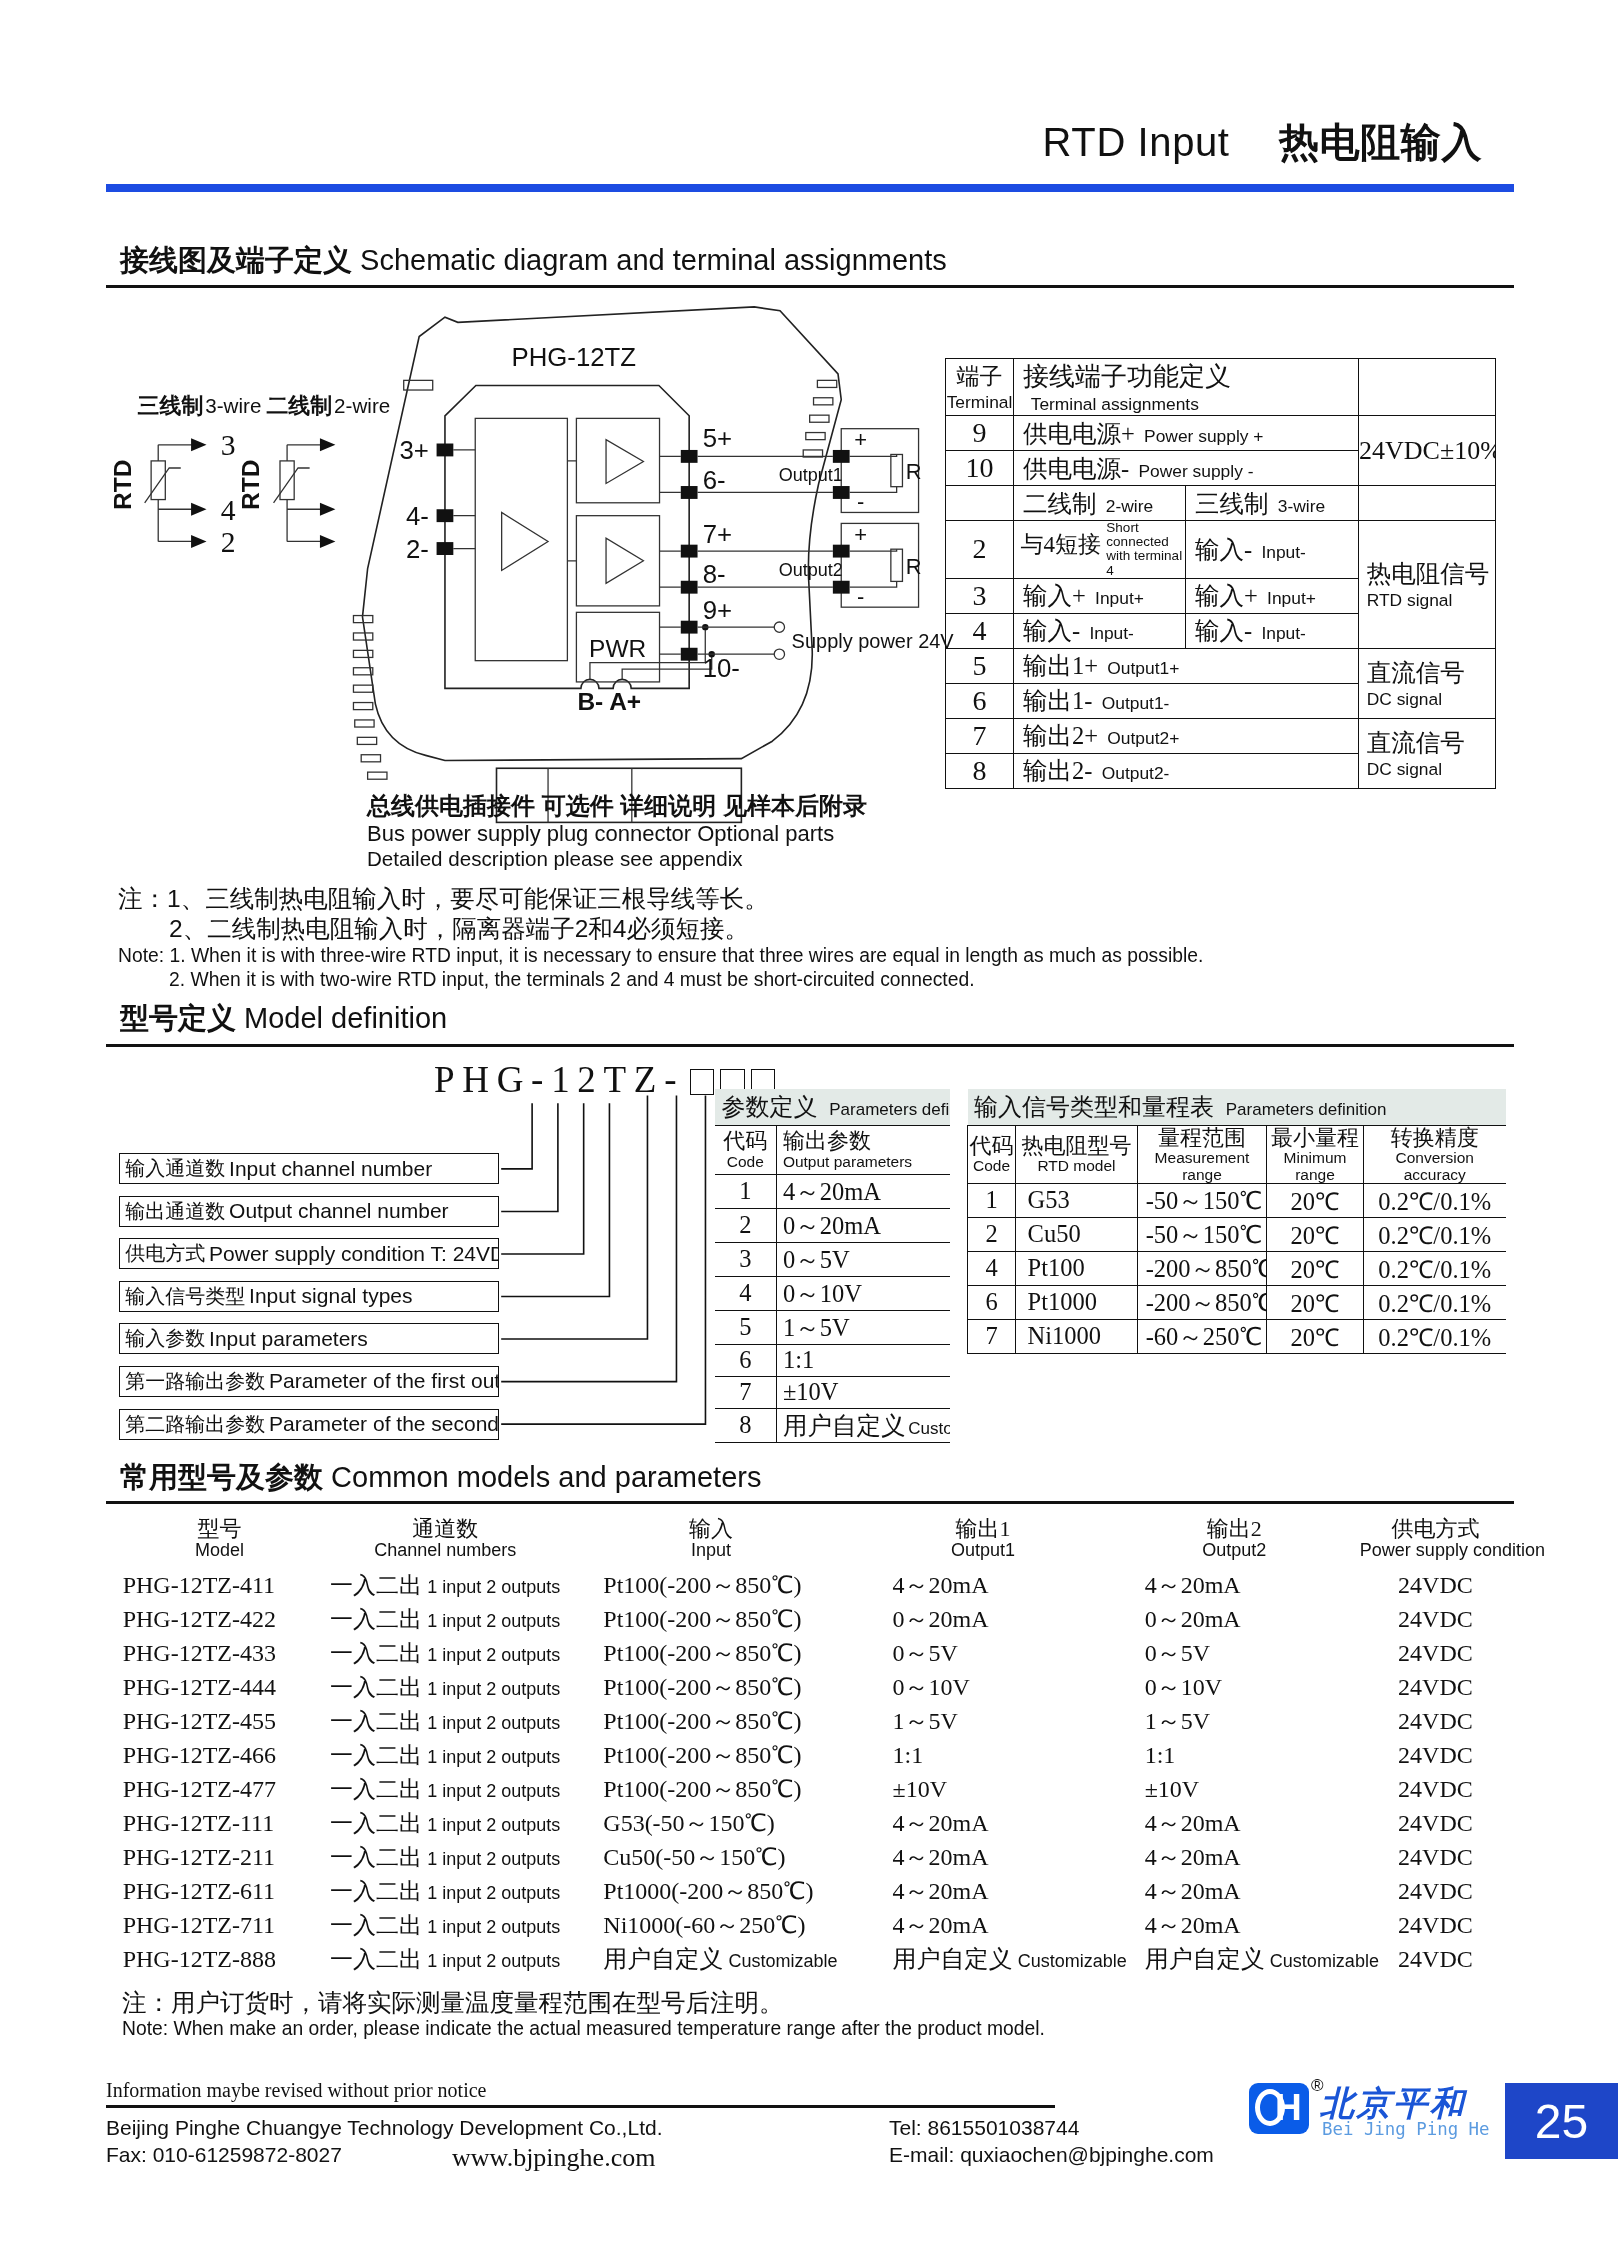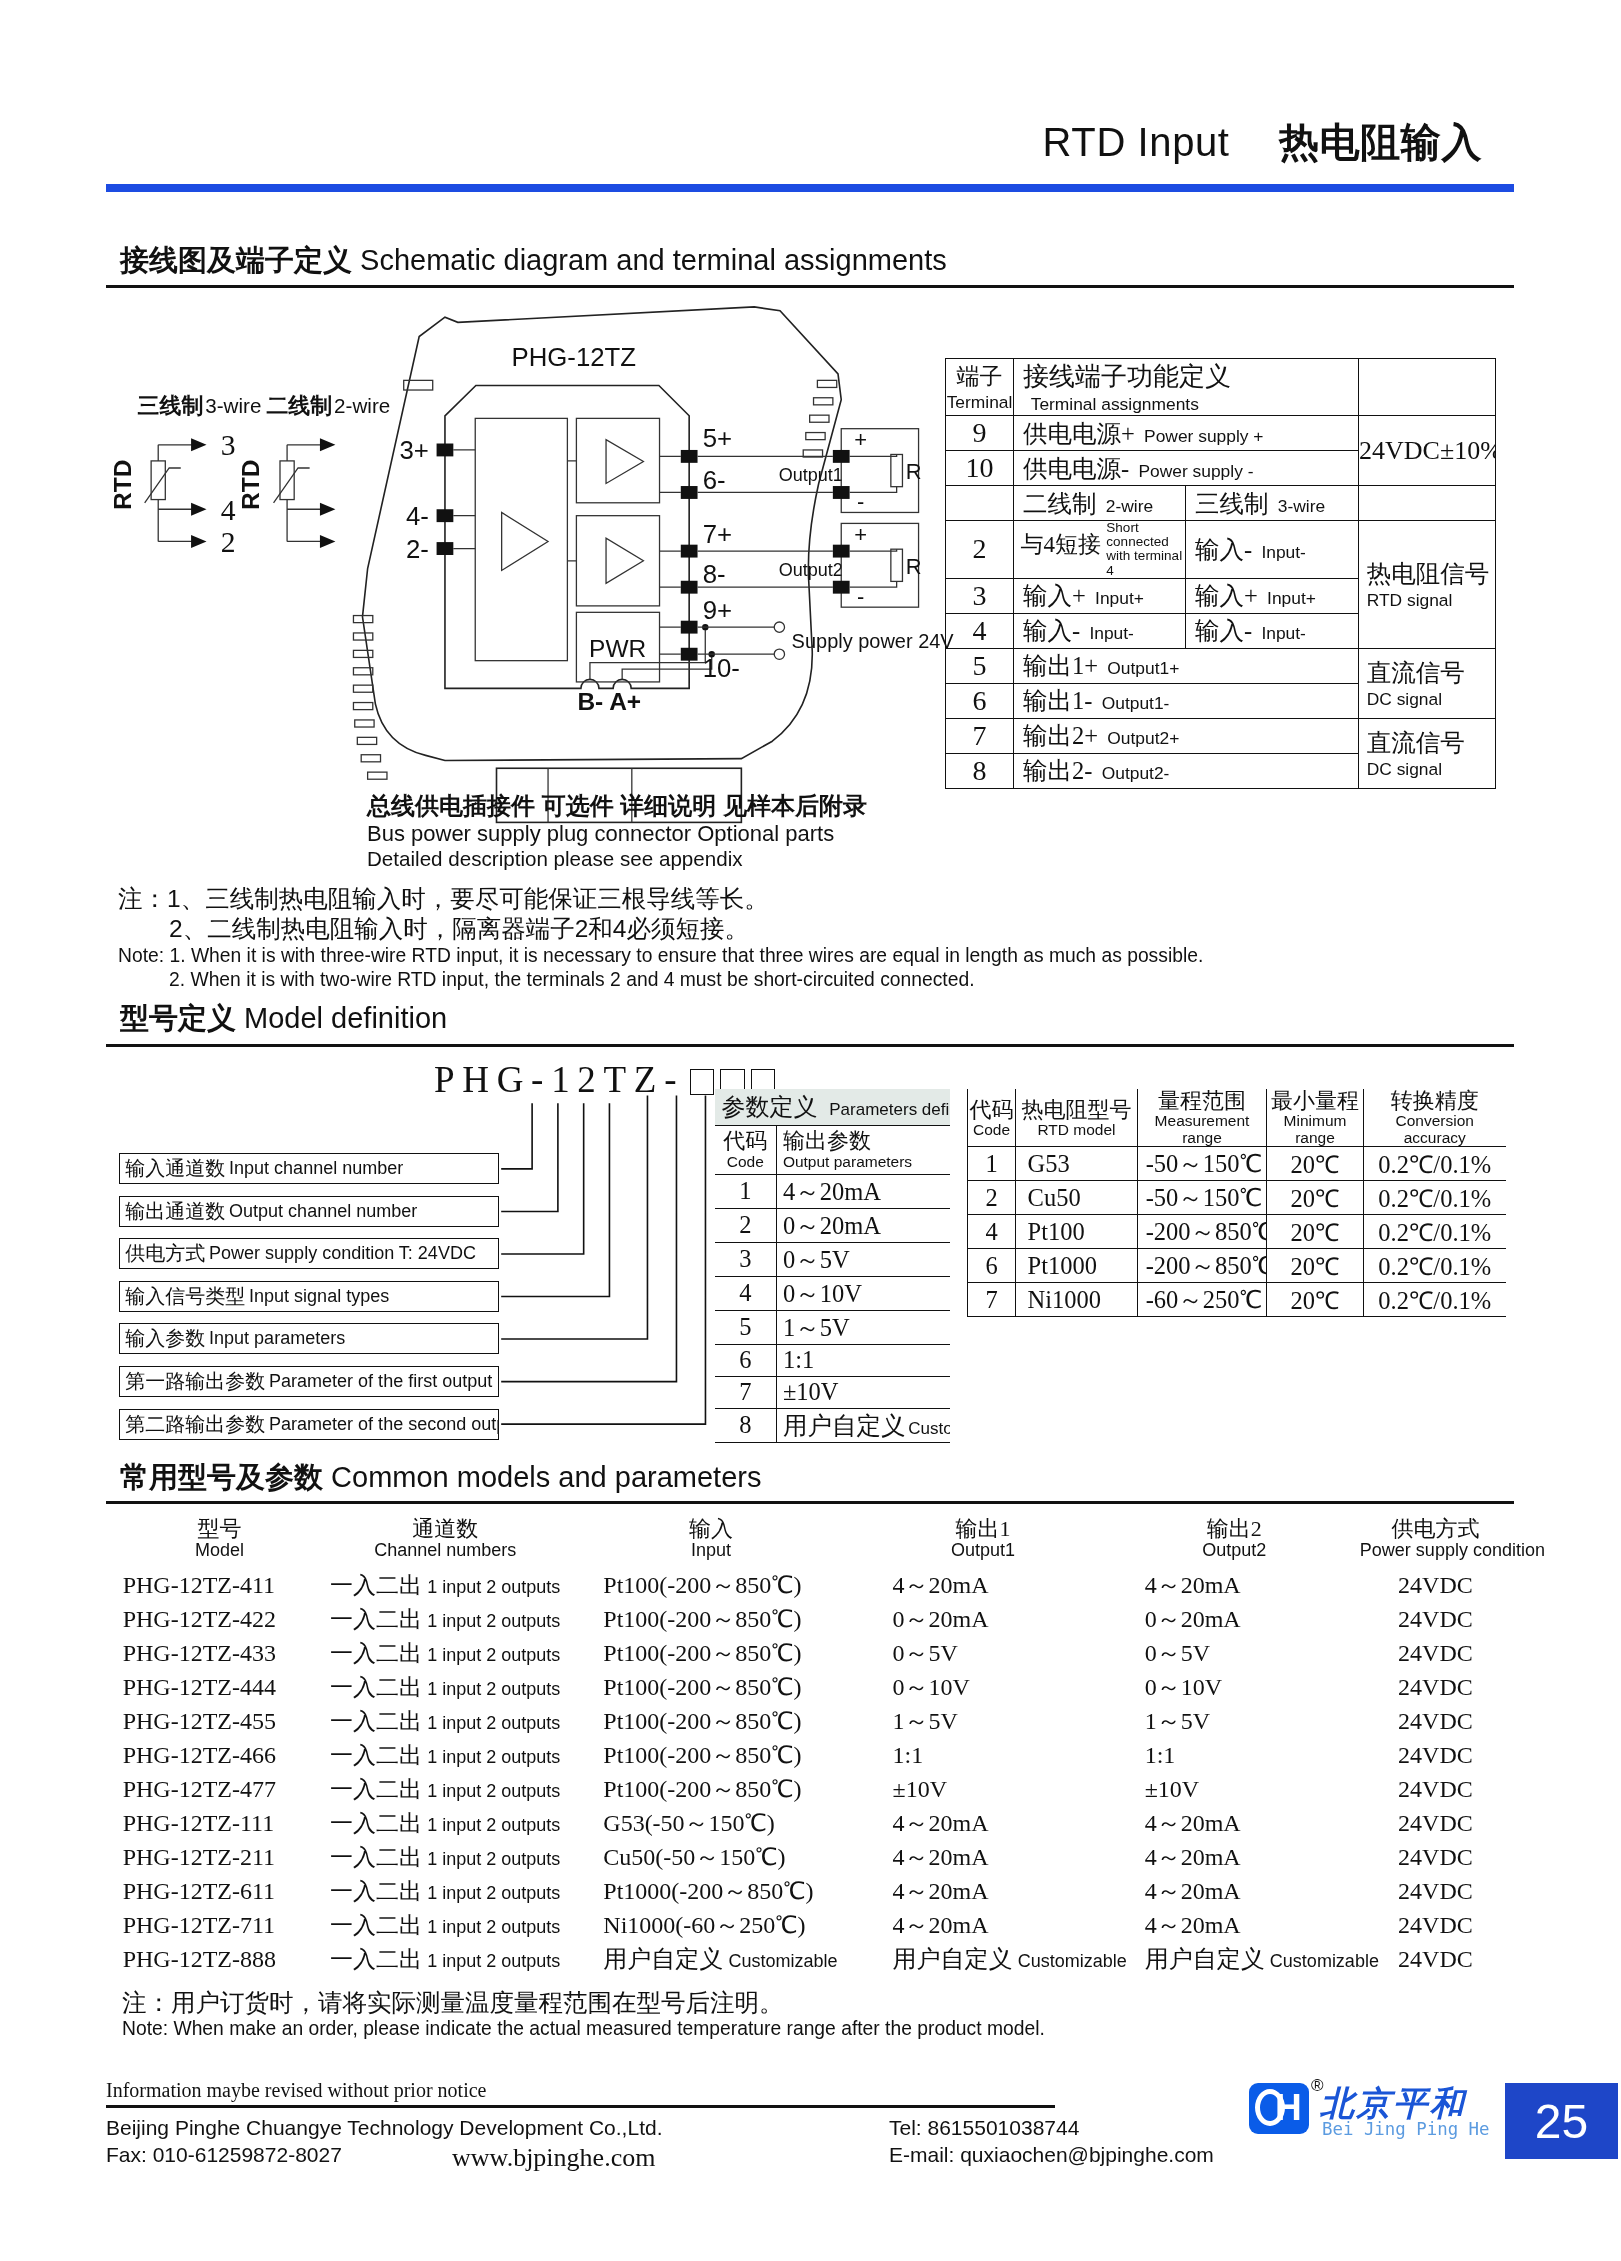--- a/index.html
+++ b/index.html
@@ -45,21 +45,21 @@
   .pt-val-sm { font-size:17px; font-family:"Liberation Sans",sans-serif; }
 
   
   .mdl-string { font-family:"Liberation Serif",serif; font-size:37px; letter-spacing:7.7px; white-space:nowrap; }
   .mdl-box { display:inline-block; width:24.5px; height:26px; border:1.9px solid #111; margin-left:5.8px; vertical-align:-2.6px; }
   .mdl-labels .mdl-label {
     width:380px; height:31px; border:1.3px solid #111; margin-bottom:11.6px;
     display:flex; align-items:center; padding-left:5.2px; white-space:nowrap; overflow:hidden;
   }
   .mdl-zh { font-family:"Liberation Serif",serif; font-size:20px; }
-  .mdl-en { font-size:18px; margin-left:3.9px;text-align:right; }
+  .mdl-en { font-size:21px; margin-left:3.9px;text-align:right; }
 
   
   table.tmod { border-collapse:collapse; table-layout:fixed; width:1398px; }
   table.tmod th, table.tmod td { font-weight:400; vertical-align:middle; overflow:visible; white-space:nowrap; }
   table.tmod thead th { height:55px; text-align:center; vertical-align:top; padding-top:2.6px; }
   table.tmod tbody td { height:34px; }
   .th-zh { font-family:"Liberation Serif",serif; font-size:22px; display:block; line-height:1.15; }
   .th-en { font-size:18px; display:block; line-height:1.1; }
   .md-val { font-family:"Liberation Serif",serif; font-size:24px; }
   .md-en  { font-size:18px; margin-left:5.2px; }
@@ -464,20 +464,26 @@
 
 <table class="abs ptab" style="left:967px; top:1089px; width:538px;">
   <colgroup>
       <col style="width:48px;">
       <col style="width:122px;">
       <col style="width:129px;">
       <col style="width:97px;">
       <col style="width:142px;">
     </colgroup>
   <tbody>
+      <tr style="height:36px;">
+    <td class="gray-head" colspan="5" style="border-bottom:1.9px solid #111; padding-left:6.4px; white-space:nowrap;">
+      <span class="pt-title-zh">输入信号类型和量程表</span>
+      <span class="pt-title-en">Parameters definition</span>
+    </td>
+  </tr>
   <tr style="height:49px;">
     <td style="border:1.3px solid #111; border-top:none; text-align:center;">
       <span class="pt-sub-zh">代码</span>
       <span class="pt-sub-en">Code</span>
     </td>
     <td style="border:1.3px solid #111; border-top:none; text-align:center;">
       <span class="pt-sub-zh">热电阻型号</span>
       <span class="pt-sub-en">RTD model</span>
     </td>
     <td style="border:1.3px solid #111; border-top:none; text-align:center;">

